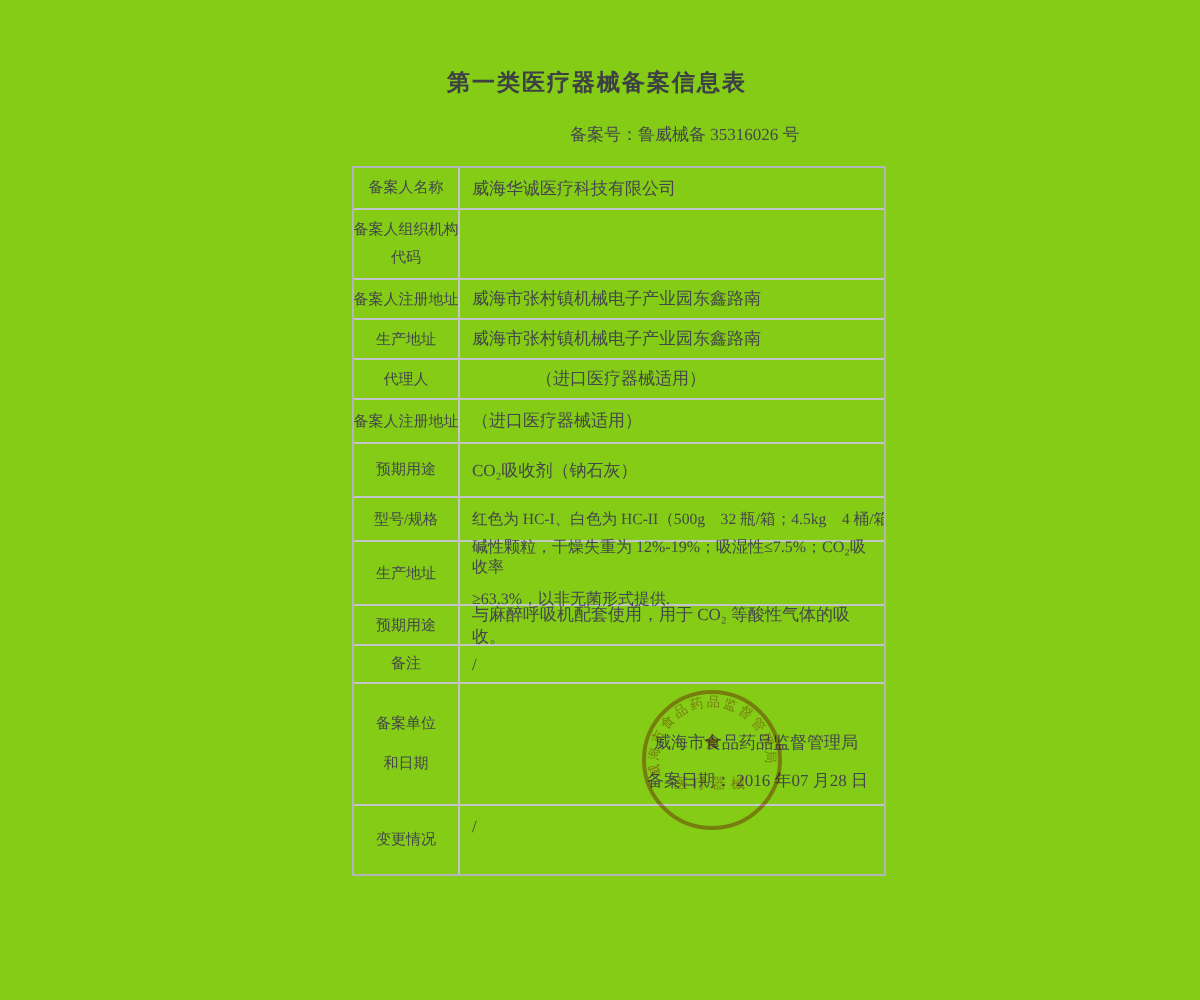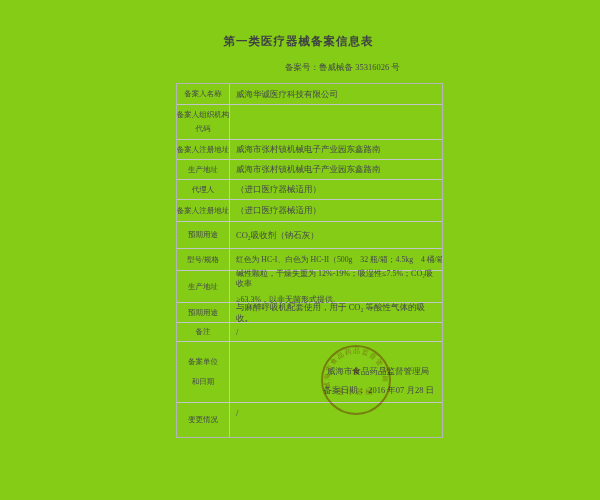--- a/index.html
+++ b/index.html
@@ -61,21 +61,21 @@
     display: flex; flex-direction: column; justify-content: center;
     padding: 2px 4px 2px 6px;
     font-size: 8.5px;
     line-height: 1.25;
     color: #44474a;
   }
   .r1  { height: 20px; }
   .r2  { height: 35px; }
   .r3  { height: 20px; }
   .r4  { height: 20px; }
-  .r5  { height: 20px; }
+  .r5  { height: 20px; gap: 32px; }
   .r6  { height: 22px; }
   .r7  { height: 27px; }
   .r8  { height: 22px; }
   .r9  { height: 32px; }
   .r10 { height: 20px; }
   .r11 { height: 19px; }
   .r12 { height: 61px; }
   .r13 { height: 35px; }
   .lbl2.gap-sm { margin-top: 4px; }
   .lbl2.gap-lg { margin-top: 10px; }

